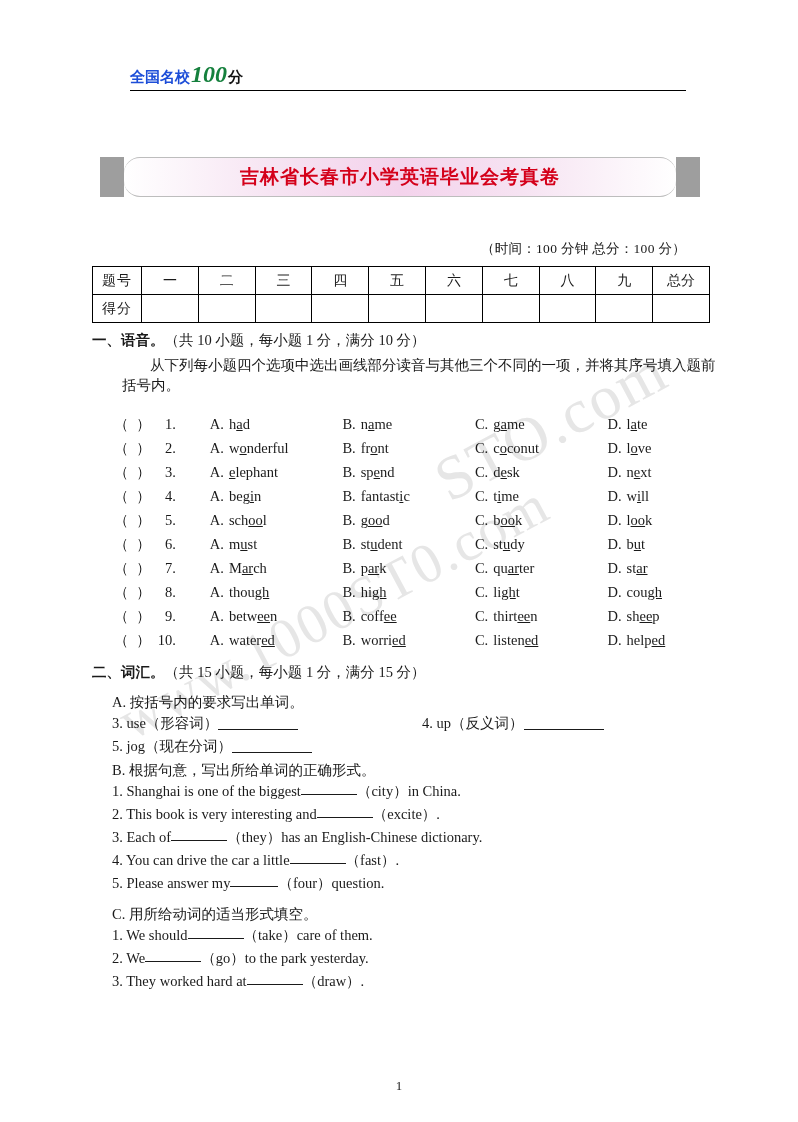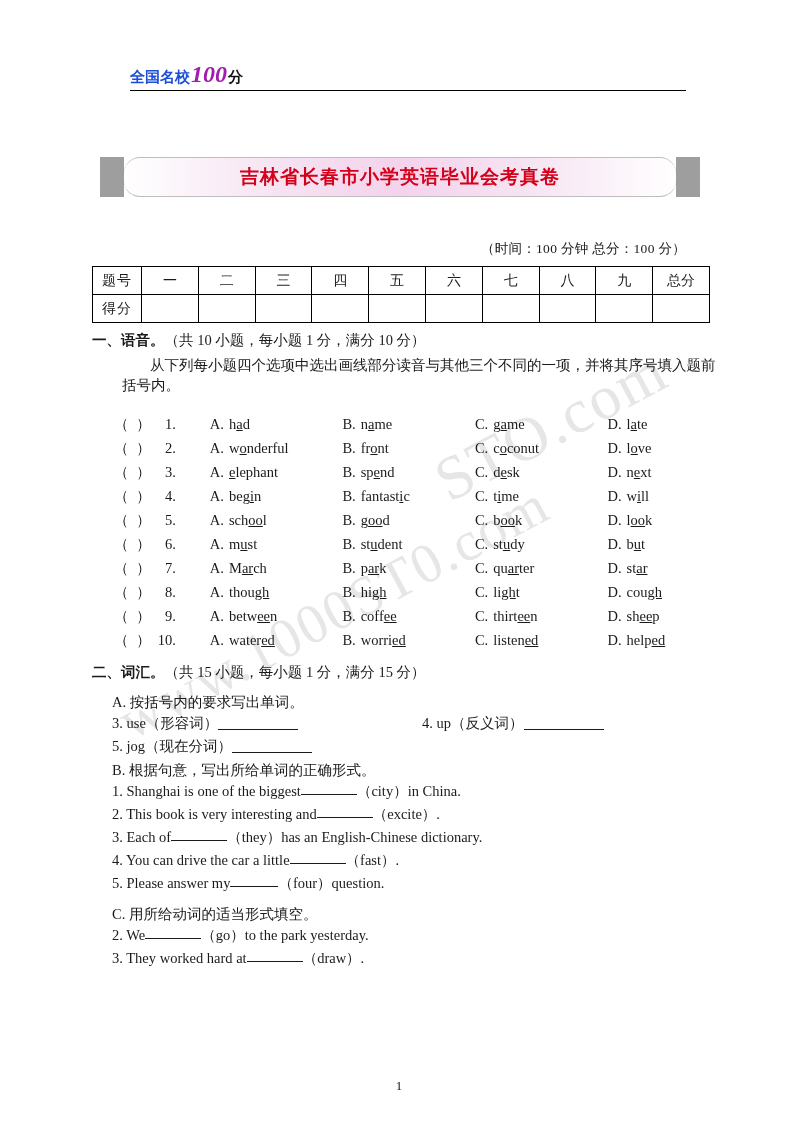--- a/index.html
+++ b/index.html
@@ -63,21 +63,21 @@
     font-weight: bold;
     font-size: 15px;
     letter-spacing: 0px;
     color: #1d4ed8;
   }
   .brand .num {
     font-family: "Liberation Serif", serif;
     font-style: italic;
     font-weight: bold;
     font-size: 24px;
-    color: #a21caf;
+    color: #15803d;
     margin: 0 1px;
     line-height: 1;
   }
   .brand .fen {
     font-family: "Liberation Sans", sans-serif;
     font-weight: bold;
     font-size: 15px;
     color: #111;
   }
   .header-rule {
@@ -424,20 +424,25 @@
         </div>
       <div class="vline">
           <span>5. Please answer my</span>
           <span class="blank b50"></span>
           <span>（four）question.</span>
         </div>
 
       <div style="margin-top:9px;">C. 用所给动词的适当形式填空。</div>
 
       <div class="vline">
+          <span>1. We should</span>
+          <span class="blank b60"></span>
+          <span>（take）care of them.</span>
+        </div>
+      <div class="vline">
           <span>2. We</span>
           <span class="blank b60"></span>
           <span>（go）to the park yesterday.</span>
         </div>
       <div class="vline">
           <span>3. They worked hard at</span>
           <span class="blank b60"></span>
           <span>（draw）.</span>
         </div>
     </div>

